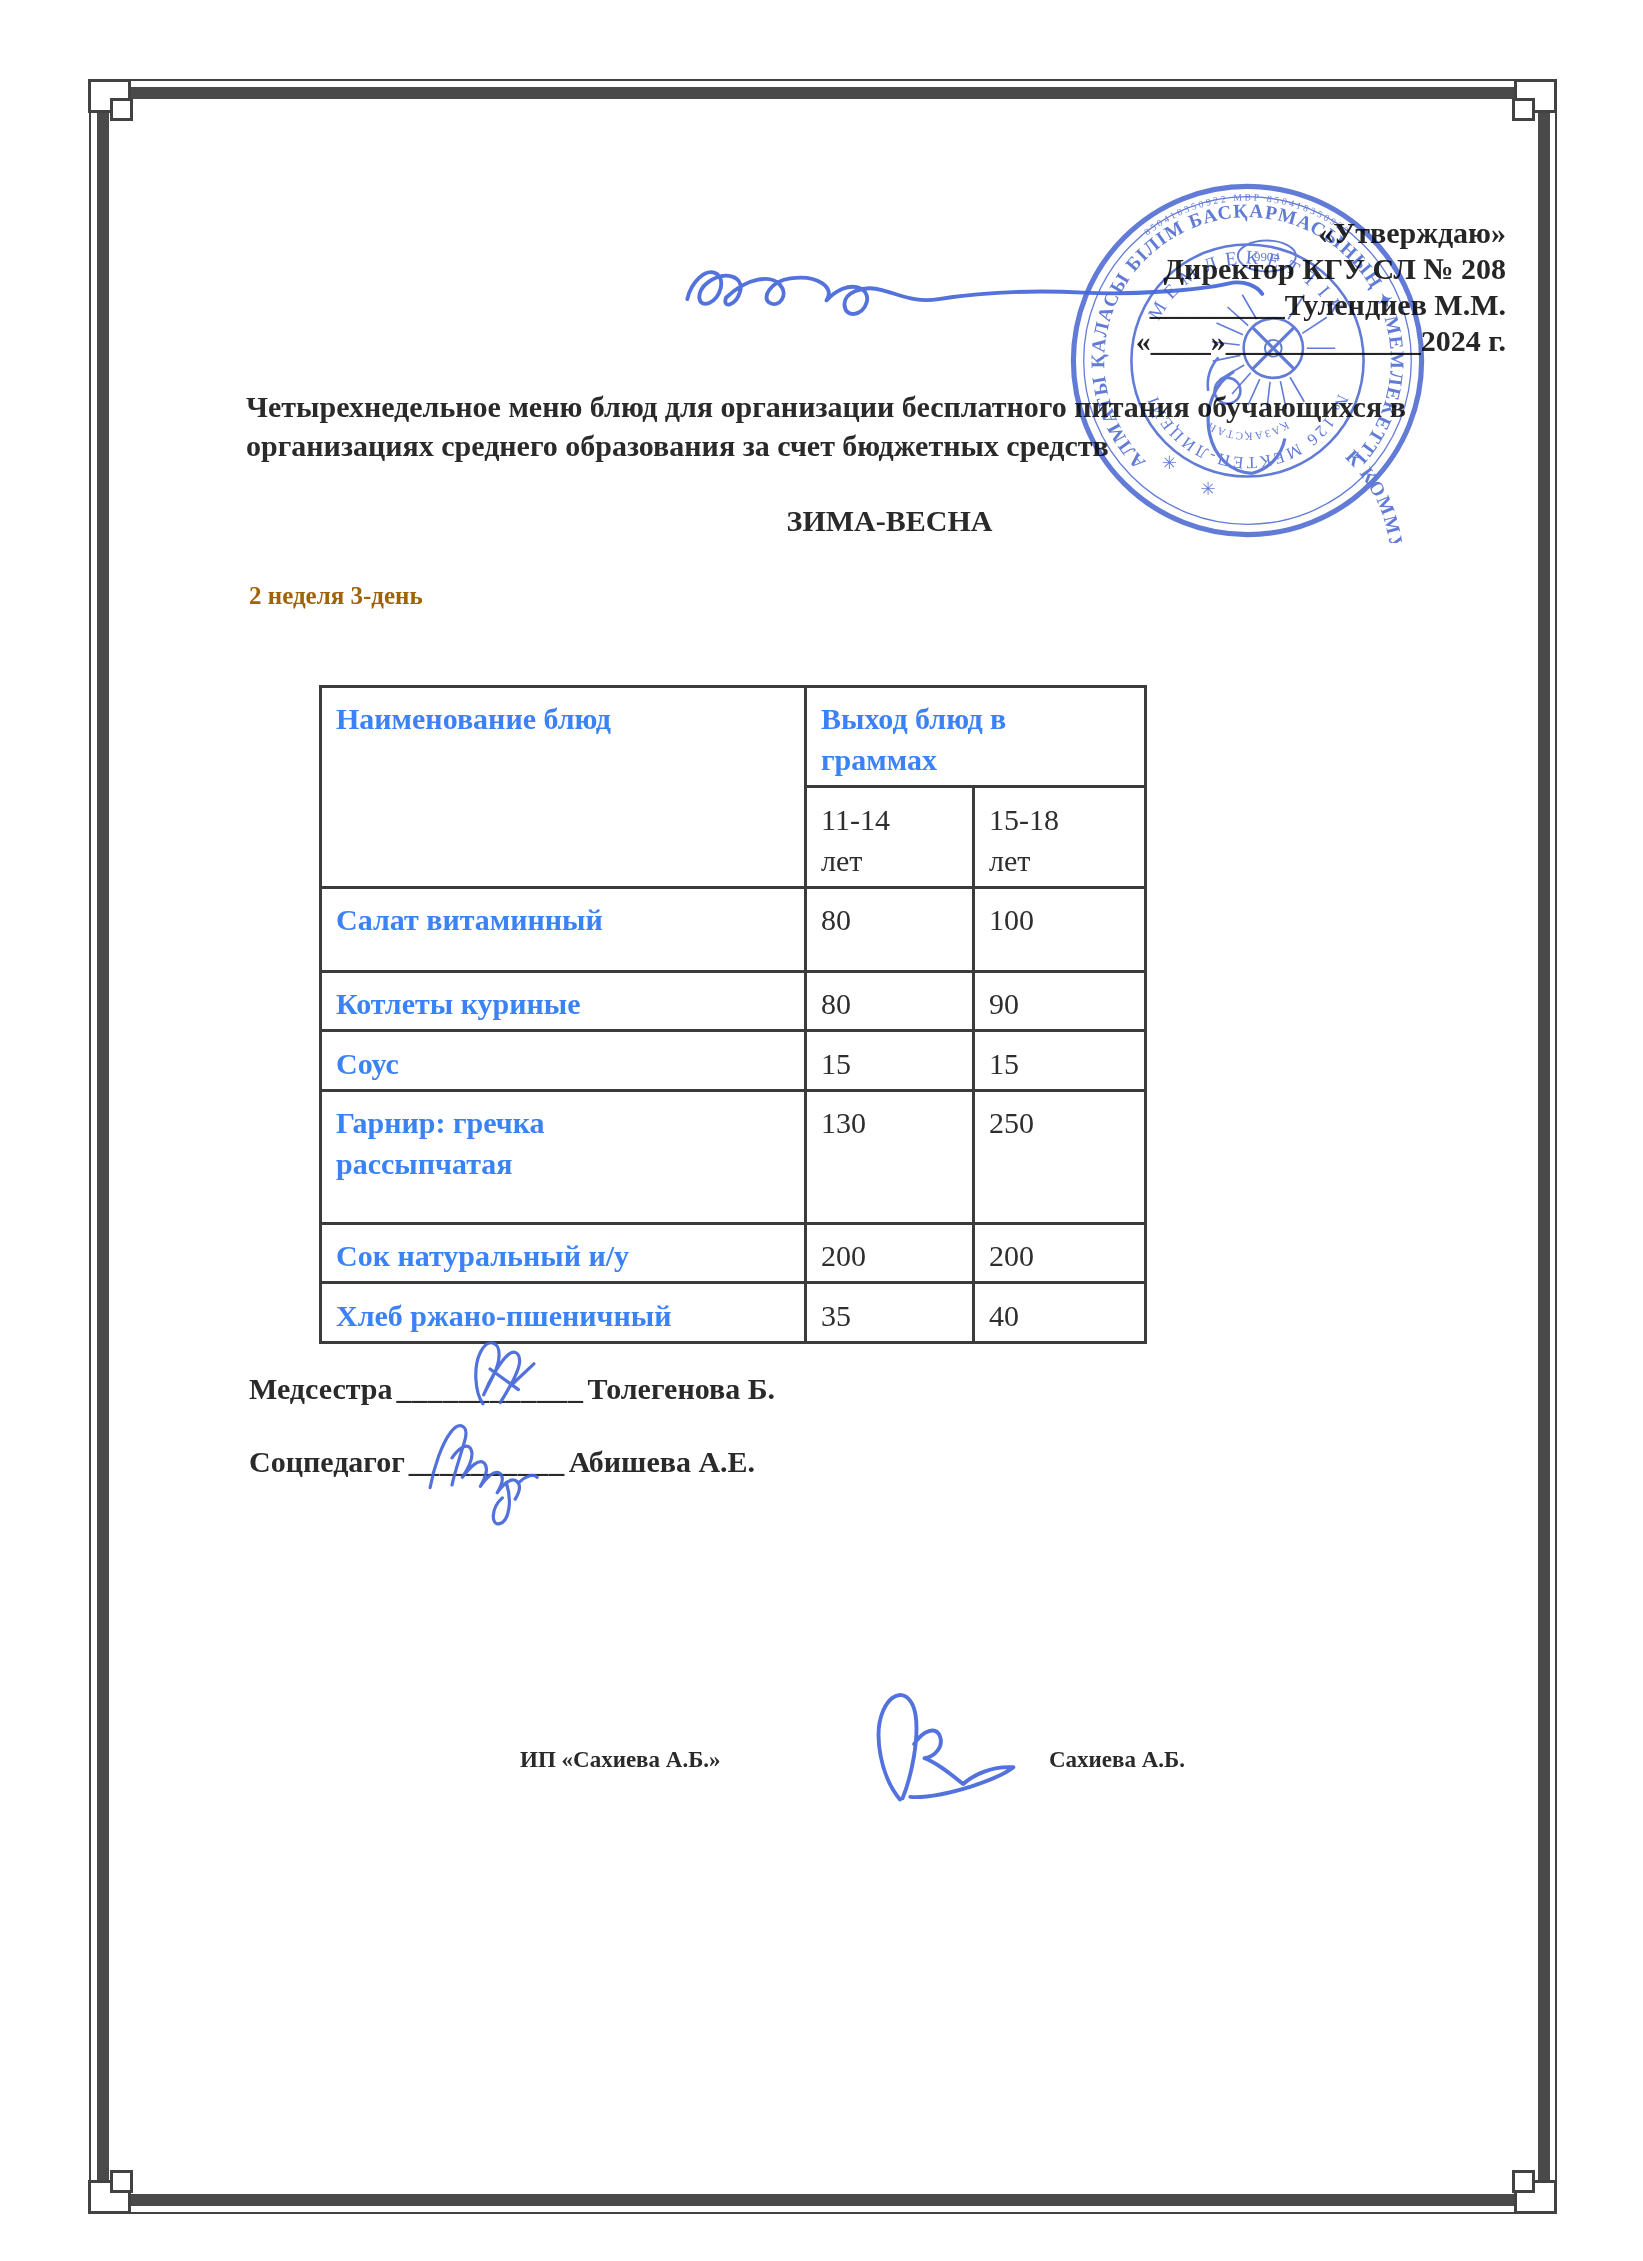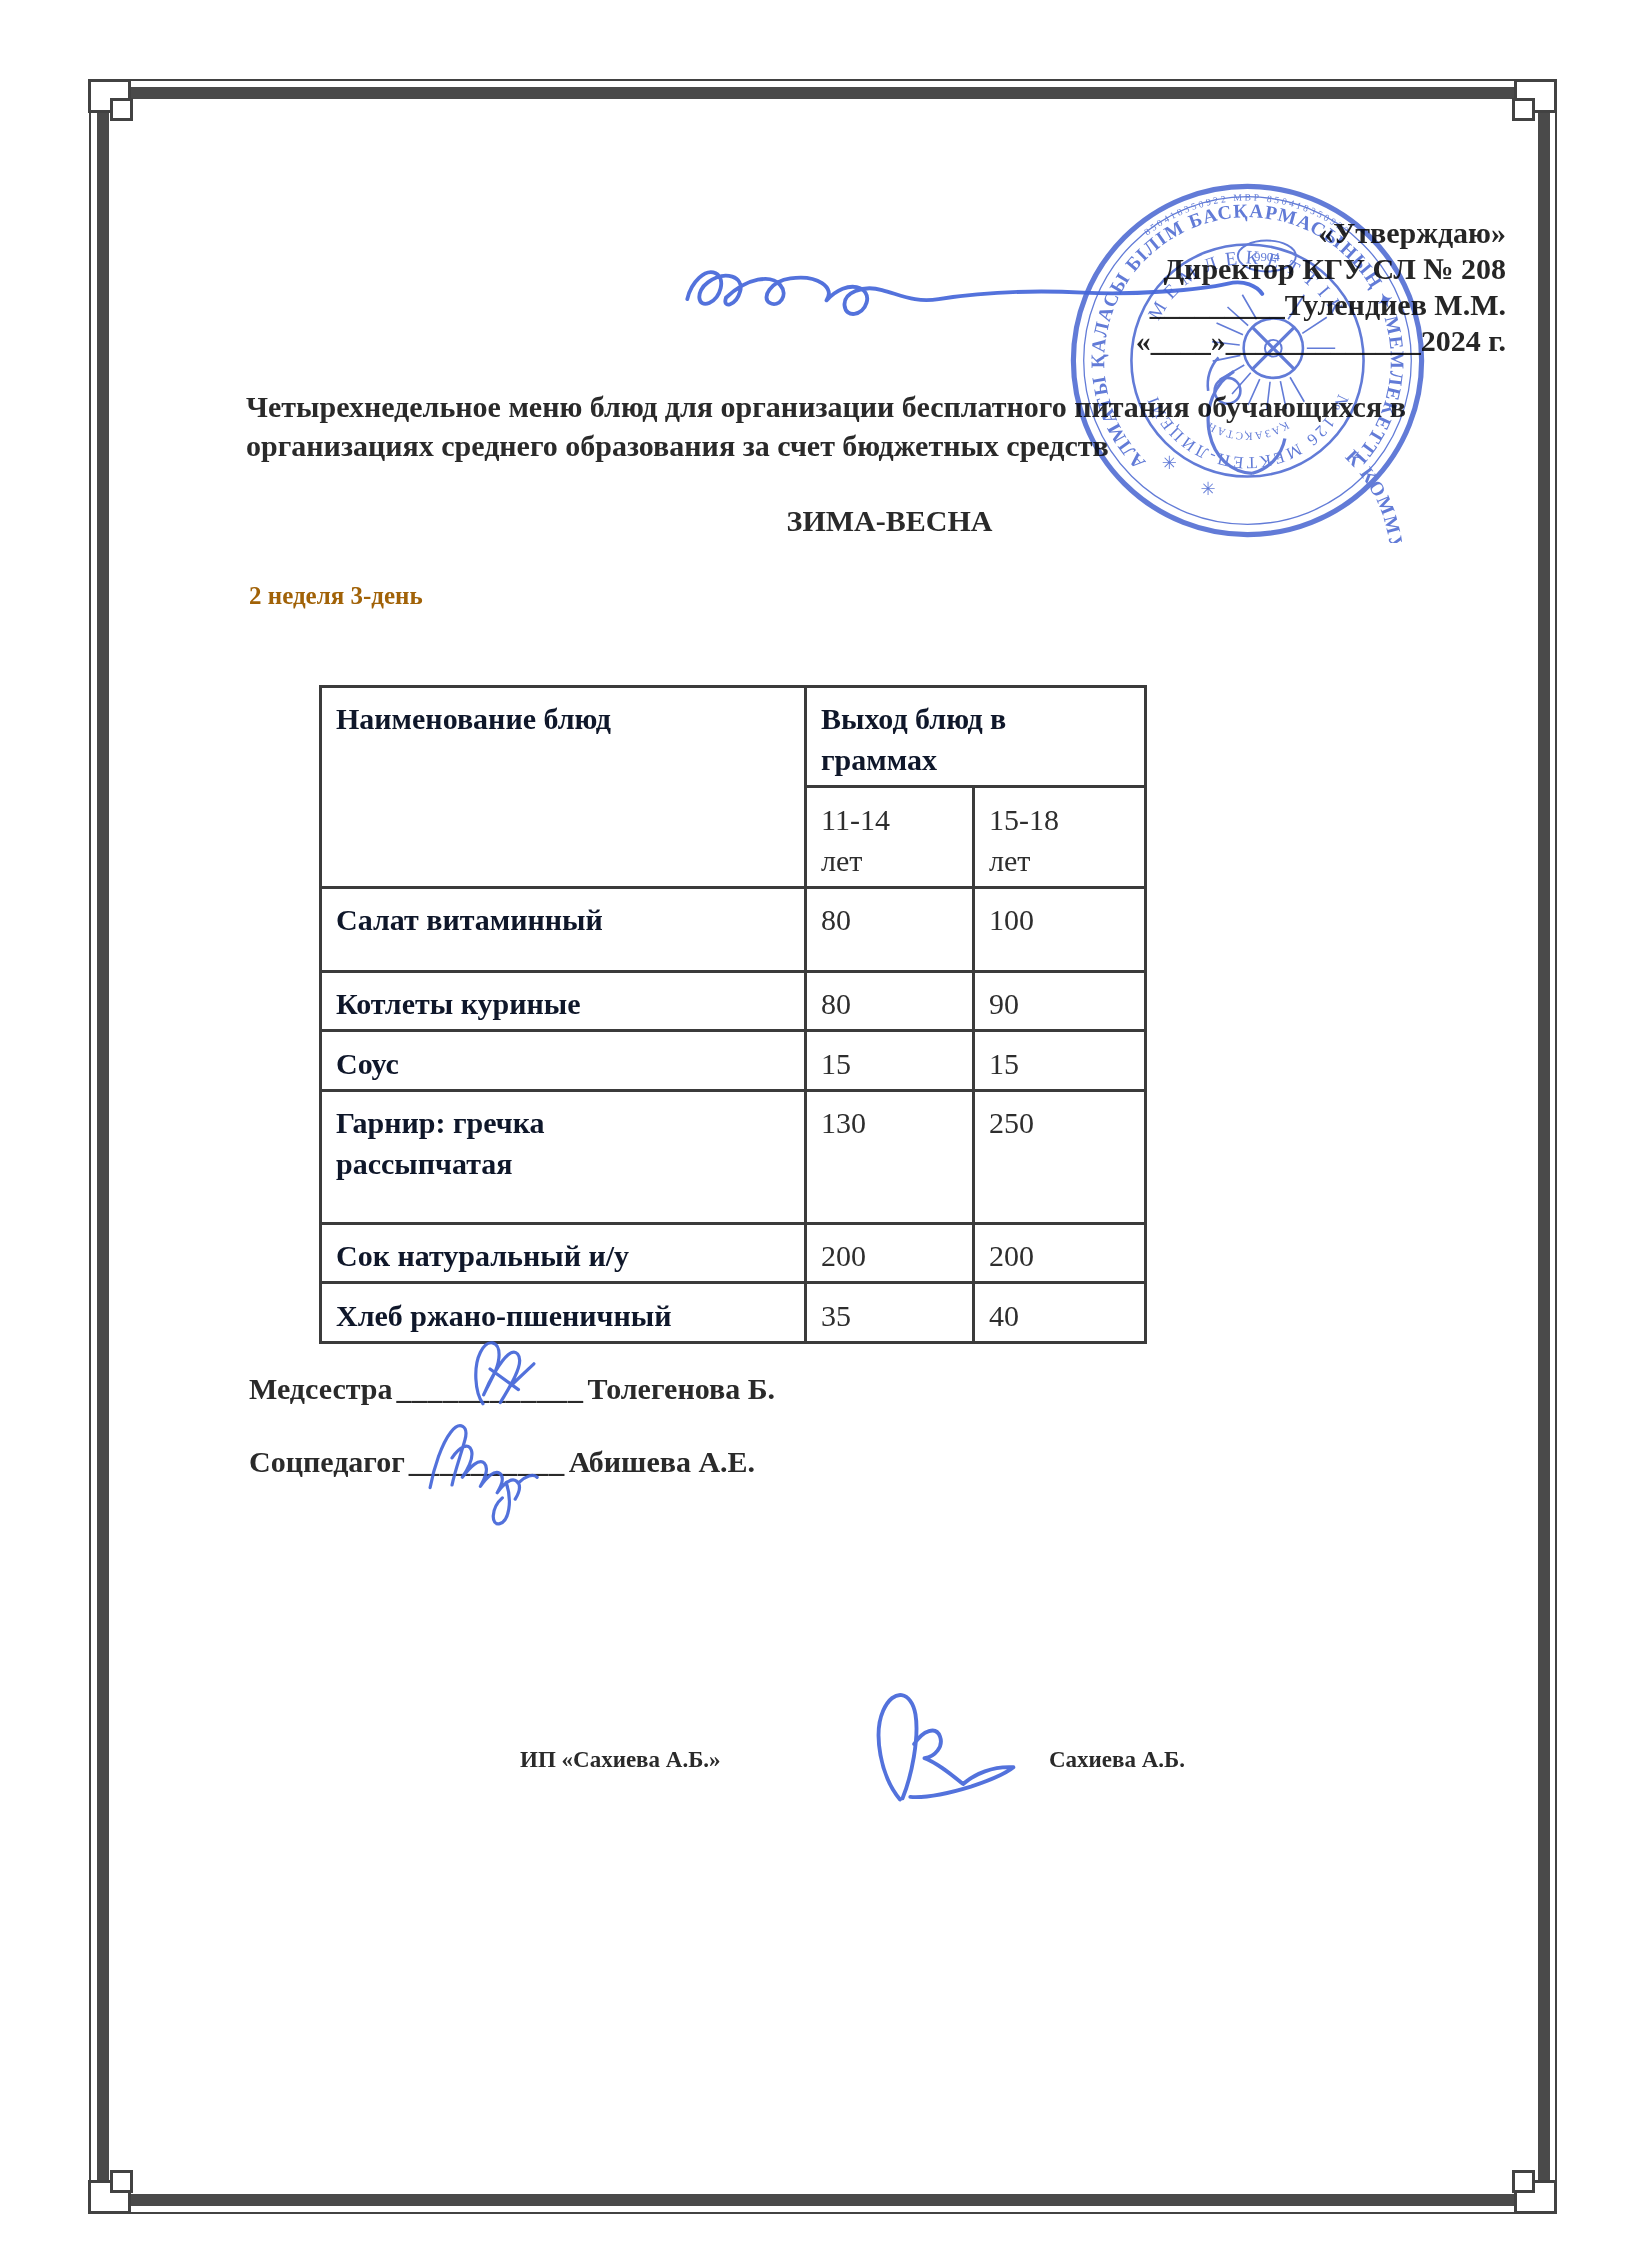--- a/index.html
+++ b/index.html
@@ -50,21 +50,21 @@
     border-collapse:collapse; table-layout:fixed;
   }
   .menu-table td {
     border:3.2px solid #3b3b3b;
     vertical-align:top;
     padding:10.3px 7.7px 5.2px 14px;
     font-size:30px; line-height:41px;
     white-space:pre-line;
     color:#2e2e2e;
   }
-  .menu-table td.b { font-weight:bold; color:#0f172a; }
+  .menu-table td.b { font-weight:bold; color:#3b82f6; }
   
   .sig-row {
     position:absolute; font-size:30px; font-weight:bold; white-space:nowrap;
     color:#2a2a2a;
   }
   .sig-row .ul { margin:0 3.9px; letter-spacing:0.6px; }
   .ip-label, .ip-name {
     position:absolute; top:1747px; font-size:23px; font-weight:bold; color:#2a2a2a;
   }
   .ip-label { left:520px; }

